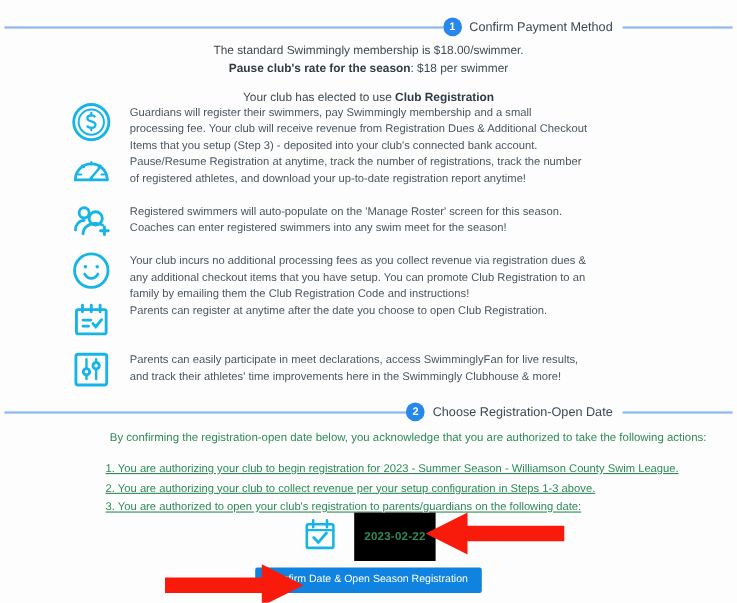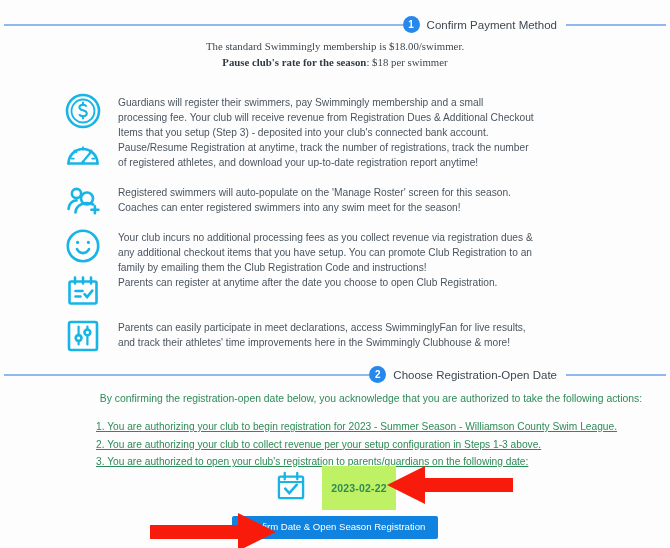--- a/index.html
+++ b/index.html
@@ -61,21 +61,21 @@
   
   .intro {
     position: absolute;
     top: 38px;
     left: 0;
     width: 670px;
     text-align: center;
     font-size: 10.8px;
     line-height: 16px;
   }
-  .intro .ln { display: block; font-family: Liberation Serif, serif; }
+  .intro .ln { display: block; }
   .intro .spacer { display: block; height: 11px; }
   b, strong { font-weight: bold; color: #2f3a44; }
 
   
   .features {
     position: absolute;
     top: 92px;
     left: 0;
     width: 558px;
   }
@@ -139,21 +139,21 @@
     display: flex;
     align-items: center;
     justify-content: center;
   }
   .cal-icon {
     color: #17b4e6;
     display: block;
   }
   .date-badge {
     margin-left: 14px;
-    background: #bef264;
+    background: #000000;
     color: #2e8b57;
     font-weight: bold;
     font-size: 10.5px;
     padding: 17px 9px;
     line-height: 1;
     letter-spacing: 0.2px;
   }
 
   
   .btn-row {
@@ -192,20 +192,21 @@
   <div class="rule left"></div>
   <div class="step-badge">1</div>
   <div class="step-title">Confirm Payment Method</div>
   <div class="rule right"></div>
 </div>
 
 <div class="intro">
   <span class="ln">The standard Swimmingly membership is $18.00/swimmer.</span>
   <span class="ln"><b>Pause club's rate for the season</b><span>: $18 per swimmer</span></span>
   <span class="spacer"></span>
+  <span class="ln"><span>Your club has elected to use </span><b>Club Registration</b></span>
 </div>
 
 <div class="features">
 
   <div class="feature-row">
     <div class="feature-icon">
       <svg width="38" height="38" viewBox="0 0 38 38" fill="none" stroke="currentColor" stroke-width="2.6">
         <circle cx="19" cy="19" r="16"></circle>
         <circle cx="19" cy="19" r="11.5" stroke-width="1.8"></circle>
         <path d="M22.6 14.6c-0.7-1.1-2-1.8-3.6-1.8-2.1 0-3.6 1.1-3.6 2.6 0 1.6 1.3 2.3 3.6 2.9 2.4 0.6 3.8 1.4 3.8 3.1 0 1.6-1.6 2.8-3.8 2.8-1.8 0-3.2-0.7-3.9-2" stroke-width="2"></path>

